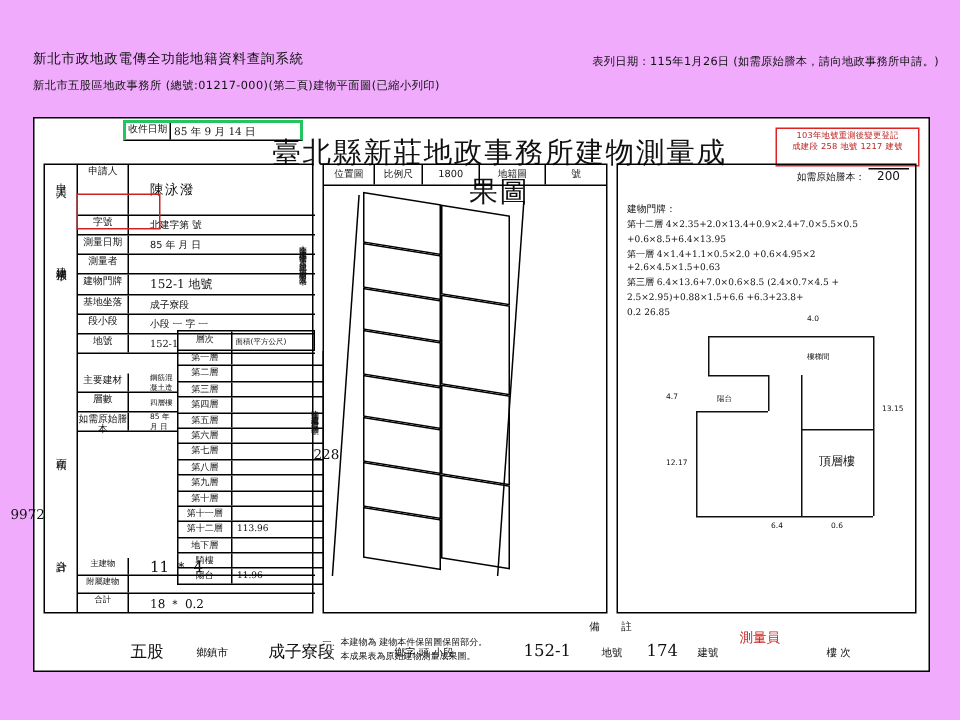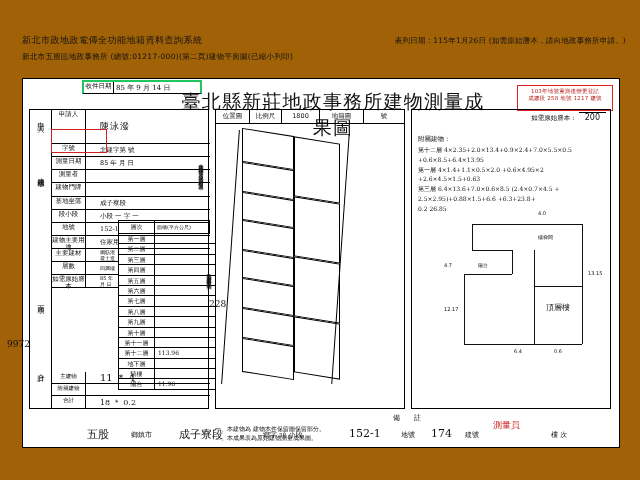--- a/index.html
+++ b/index.html
@@ -4,21 +4,21 @@
 <style>
   html,body{margin:0;padding:0;}
   body{
     width:640px;height:480px;
     background:#ffffff;
     font-family:"DejaVu Sans","Liberation Sans",sans-serif;
     color:#111;
     overflow:hidden;
     position:relative;
   }
-  .page{position:absolute;left:0;top:0;width:640px;height:480px;background:#a16207;}
+  .page{position:absolute;left:0;top:0;width:640px;height:480px;background:#f0abfc;}
 
   
   .hdr{position:absolute;left:22px;top:34px;width:600px;font-size:8.5px;line-height:1.5;}
   .hdr .l1{font-size:9px;letter-spacing:.5px;}
   .hdr .l2{font-size:7.5px;letter-spacing:.3px;margin-top:3px;}
   .hdr-right{position:absolute;right:14px;top:36px;font-size:7.5px;letter-spacing:.2px;text-align:left;}
 
   
   .frame{
     position:absolute;left:22px;top:78px;width:596px;height:368px;
@@ -132,20 +132,23 @@
         <div class="val">85 年 月 日</div>
       </div>
 
       <div class="row" style="top:60px;height:13px;width:158px;">
         <div class="lbl">測量者</div>
         <div class="val"></div>
       </div>
 
       <div class="row" style="top:73px;height:14px;width:158px;">
         <div class="lbl">建物門牌</div>
+        <div class="val">
+            <span class="hand" style="font-size:8px;">152-1 地號</span>
+          </div>
       </div>
 
       <div class="row" style="top:87px;height:13px;width:158px;">
         <div class="lbl">基地坐落</div>
         <div class="val">
             <span class="hand">成子寮段</span>
           </div>
       </div>
 
       <div class="row" style="top:100px;height:13px;width:158px;">
@@ -153,26 +156,20 @@
         <div class="val">小段 一 字 一</div>
       </div>
 
       <div class="row" style="top:113px;height:13px;width:158px;">
         <div class="lbl">地號</div>
         <div class="val">
             <span class="hand">152-1</span>
           </div>
       </div>
 
-      <div class="row" style="top:126px;height:13px;width:158px;">
-        <div class="lbl">建物主要用途</div>
-        <div class="val">
-            <span class="hand">住家用</span>
-          </div>
-      </div>
 
       <div class="row" style="top:139px;height:13px;width:66px;">
         <div class="lbl">主要建材</div>
         <div class="val" style="font-size:5px;">鋼筋混凝土造</div>
       </div>
       <div class="row" style="top:152px;height:13px;width:66px;">
         <div class="lbl">層數</div>
         <div class="val" style="font-size:5px;">四層樓</div>
       </div>
       <div class="row" style="top:165px;height:13px;width:66px;">
@@ -297,21 +294,21 @@
       <div class="lotline" style="left:14px;top:20px;width:1px;height:254px;transform:skewX(-4deg);"></div>
     </div>
 
     <div class="right">
       <div class="scale-note">
         <span>如需原始謄本：</span>
         <div style="border-top:1px solid #000;display:inline-block;padding:0 6px;font-size:8px;">200</div>
       </div>
 
       <div class="calc">
-        <div style="font-size:6.5px;">附屬建物：</div>
+        <div style="font-size:6.5px;">建物門牌：</div>
         <div class="hand">第十二層  4×2.35+2.0×13.4+0.9×2.4+7.0×5.5×0.5</div>
         <div class="hand">+0.6×8.5+6.4×13.95</div>
         <div class="hand">第一層  4×1.4+1.1×0.5×2.0  +0.6×4.95×2</div>
         <div class="hand">  +2.6×4.5×1.5+0.63</div>
         <div class="hand">第三層  6.4×13.6+7.0×0.6×8.5  (2.4×0.7×4.5 +</div>
         <div class="hand">  2.5×2.95)+0.88×1.5+6.6 +6.3+23.8+</div>
         <div class="hand">  0.2  26.85</div>
       </div>
 
       <div class="sketch">

